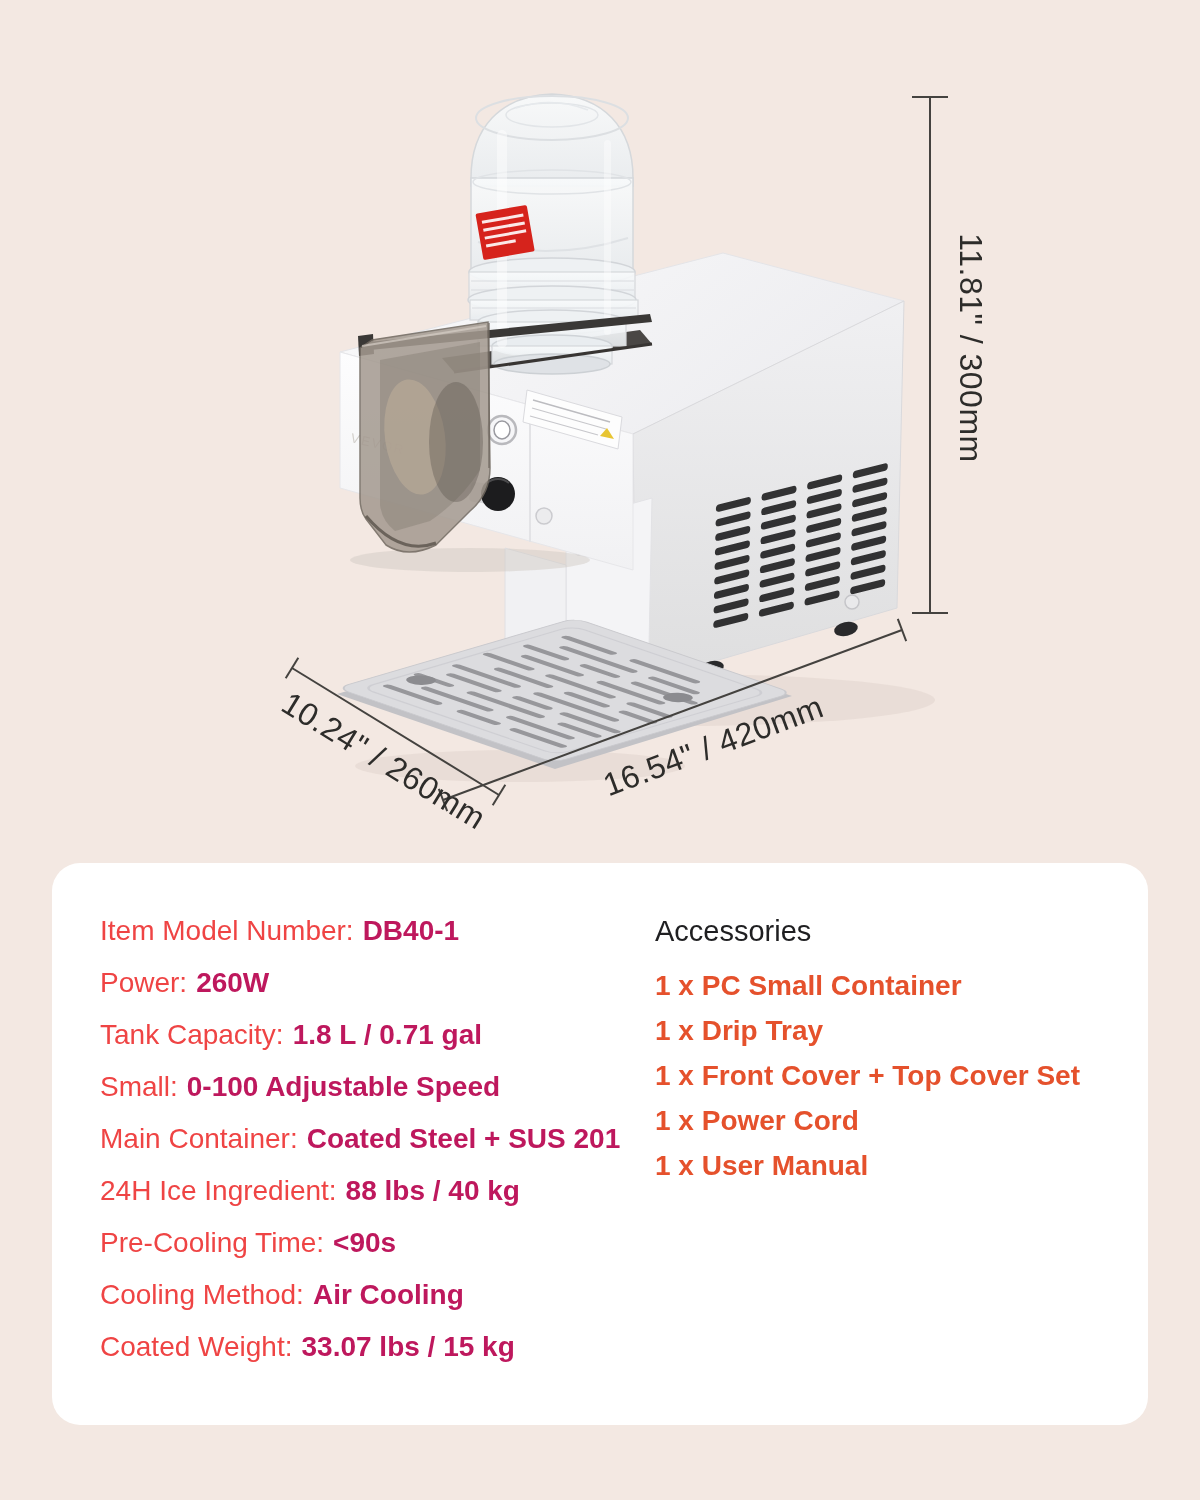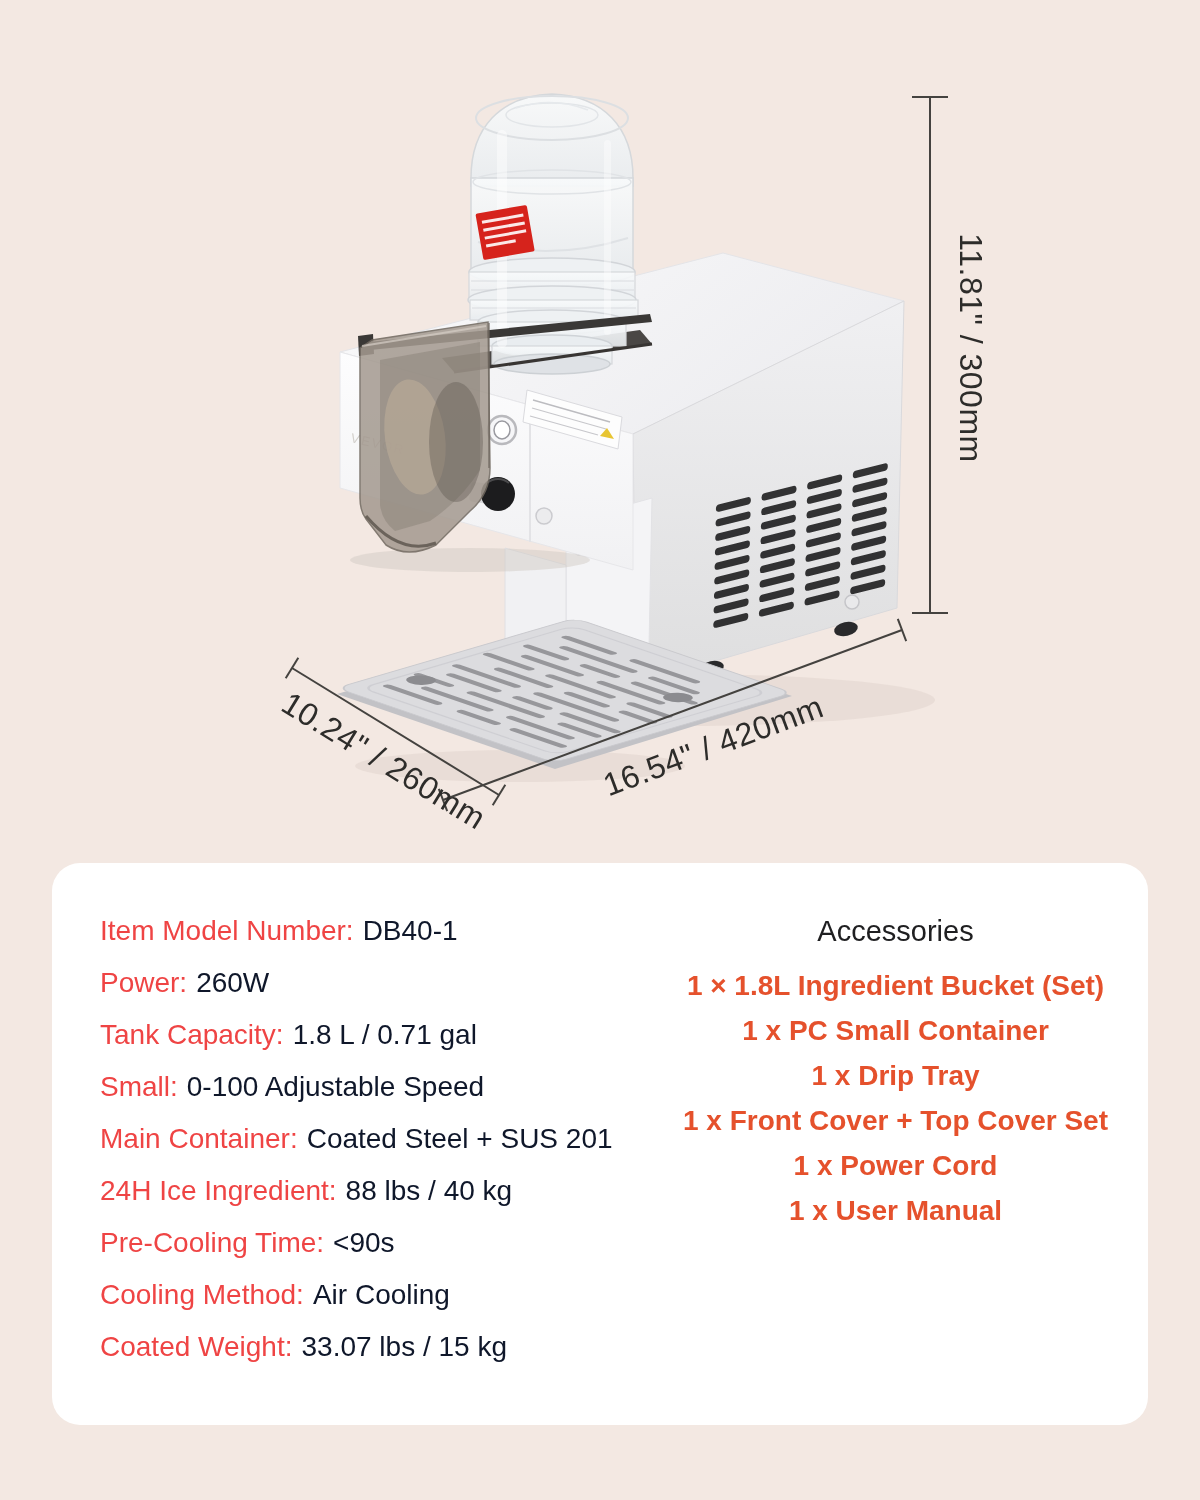--- a/index.html
+++ b/index.html
@@ -11,22 +11,22 @@
   .stage{position:absolute;left:0;top:0;width:1200px;height:860px;}
   svg text{font-family:"Liberation Sans", sans-serif;}
   .dim-label{font-size:32px;fill:#2d2c2a;letter-spacing:.5px;}
   .card{
     position:absolute;left:52px;top:863px;width:1096px;height:562px;
     background:#ffffff;border-radius:28px;
   }
   .specs{position:absolute;left:48px;top:42px;}
   .spec-row{font-size:28px;line-height:52px;white-space:nowrap;}
   .spec-label{color:#ef4444;}
-  .spec-value{color:#0f172a;font-weight:normal;margin-left:9px;}
-  .acc{position:absolute;left:631px;top:42px;text-align:center;}
+  .spec-value{color:#be185d;font-weight:bold;margin-left:9px;}
+  .acc{position:absolute;left:603px;top:42px;}
   .acc-title{font-size:29px;line-height:52px;color:#1f1f21;margin-bottom:6px;}
   .acc-item{font-size:28px;line-height:45px;color:#e5512c;font-weight:bold;white-space:nowrap;}
 </style>
 </head>
 <body>
 
 <div class="stage">
 <svg width="1200" height="860" viewBox="0 0 1200 860">
   <defs>
     <linearGradient id="gradTop" x1="0" y1="0" x2="1" y2="0.4">
@@ -252,20 +252,19 @@
     <div class="spec-row"><span class="spec-label">Tank Capacity:</span><span class="spec-value">1.8 L / 0.71 gal</span></div>
     <div class="spec-row"><span class="spec-label">Small:</span><span class="spec-value">0-100 Adjustable Speed</span></div>
     <div class="spec-row"><span class="spec-label">Main Container:</span><span class="spec-value">Coated Steel + SUS 201</span></div>
     <div class="spec-row"><span class="spec-label">24H Ice Ingredient:</span><span class="spec-value">88 lbs / 40 kg</span></div>
     <div class="spec-row"><span class="spec-label">Pre-Cooling Time:</span><span class="spec-value">&lt;90s</span></div>
     <div class="spec-row"><span class="spec-label">Cooling Method:</span><span class="spec-value">Air Cooling</span></div>
     <div class="spec-row"><span class="spec-label">Coated Weight:</span><span class="spec-value">33.07 lbs / 15 kg</span></div>
   </div>
   <div class="acc">
     <div class="acc-title">Accessories</div>
-    <div class="acc-item">1 × 1.8L Ingredient Bucket (Set)</div>
     <div class="acc-item">1 x PC Small Container</div>
     <div class="acc-item">1 x Drip Tray</div>
     <div class="acc-item">1 x Front Cover + Top Cover Set</div>
     <div class="acc-item">1 x Power Cord</div>
     <div class="acc-item">1 x User Manual</div>
   </div>
 </div>
 
 </body></html>

